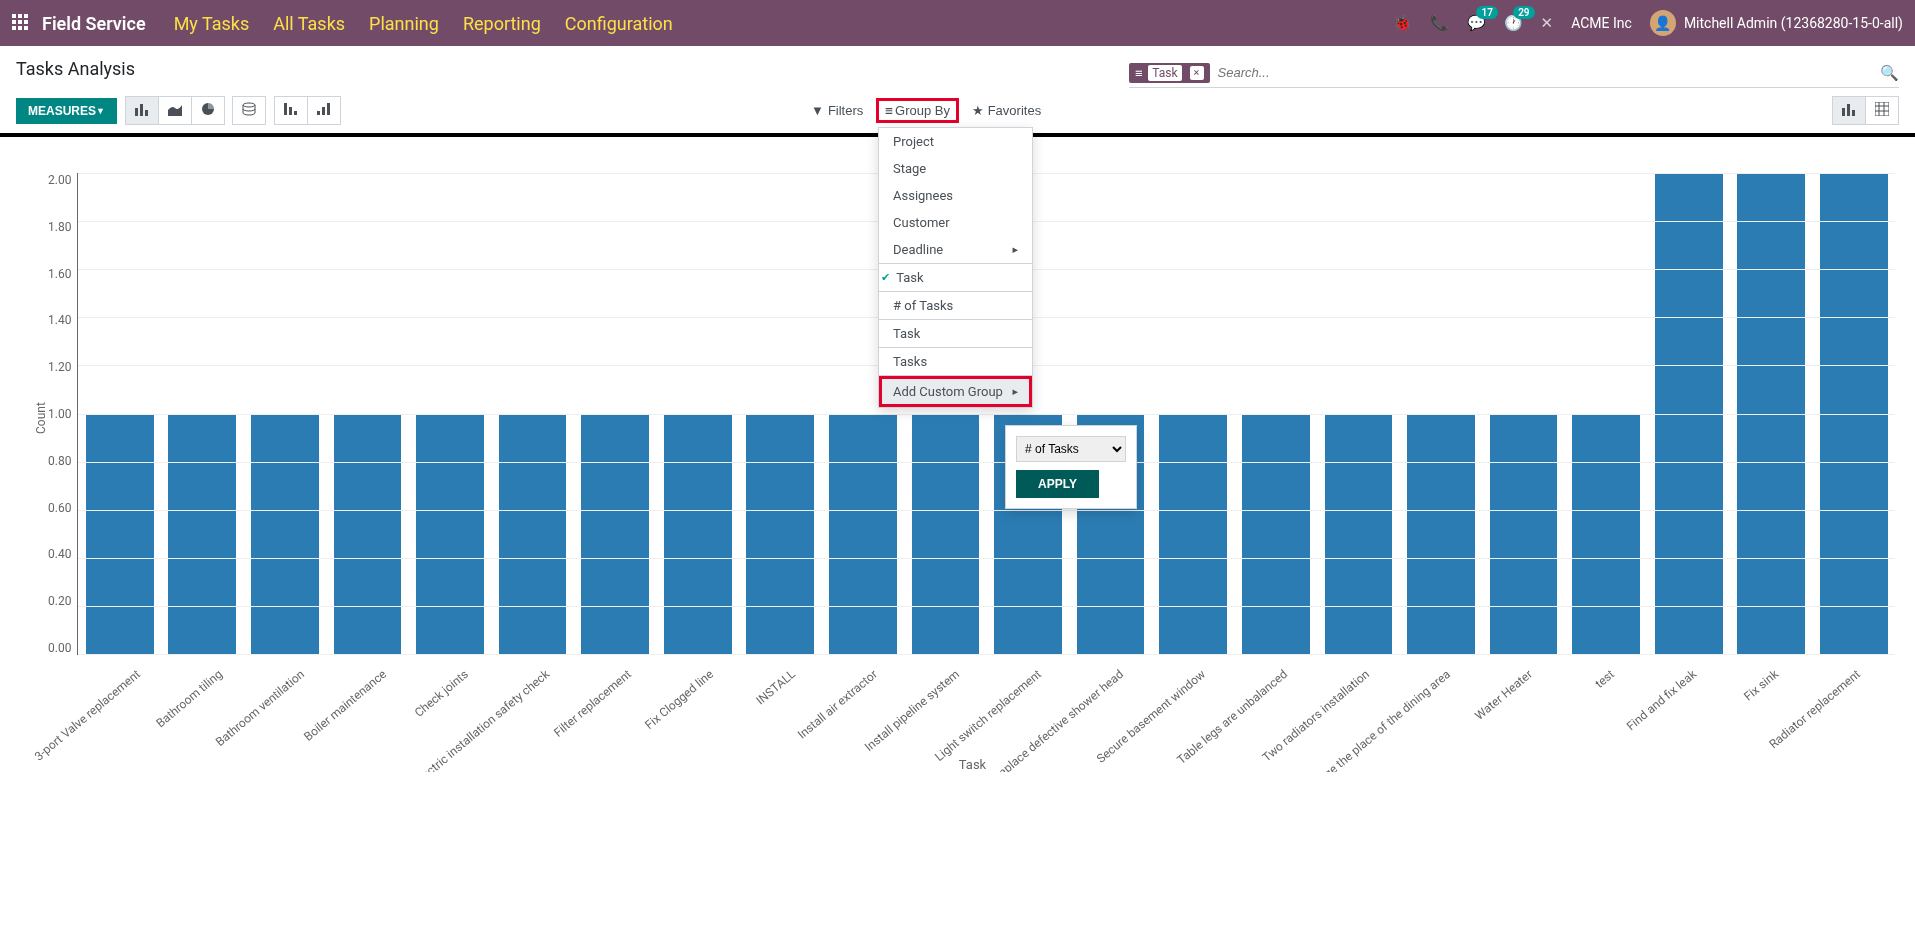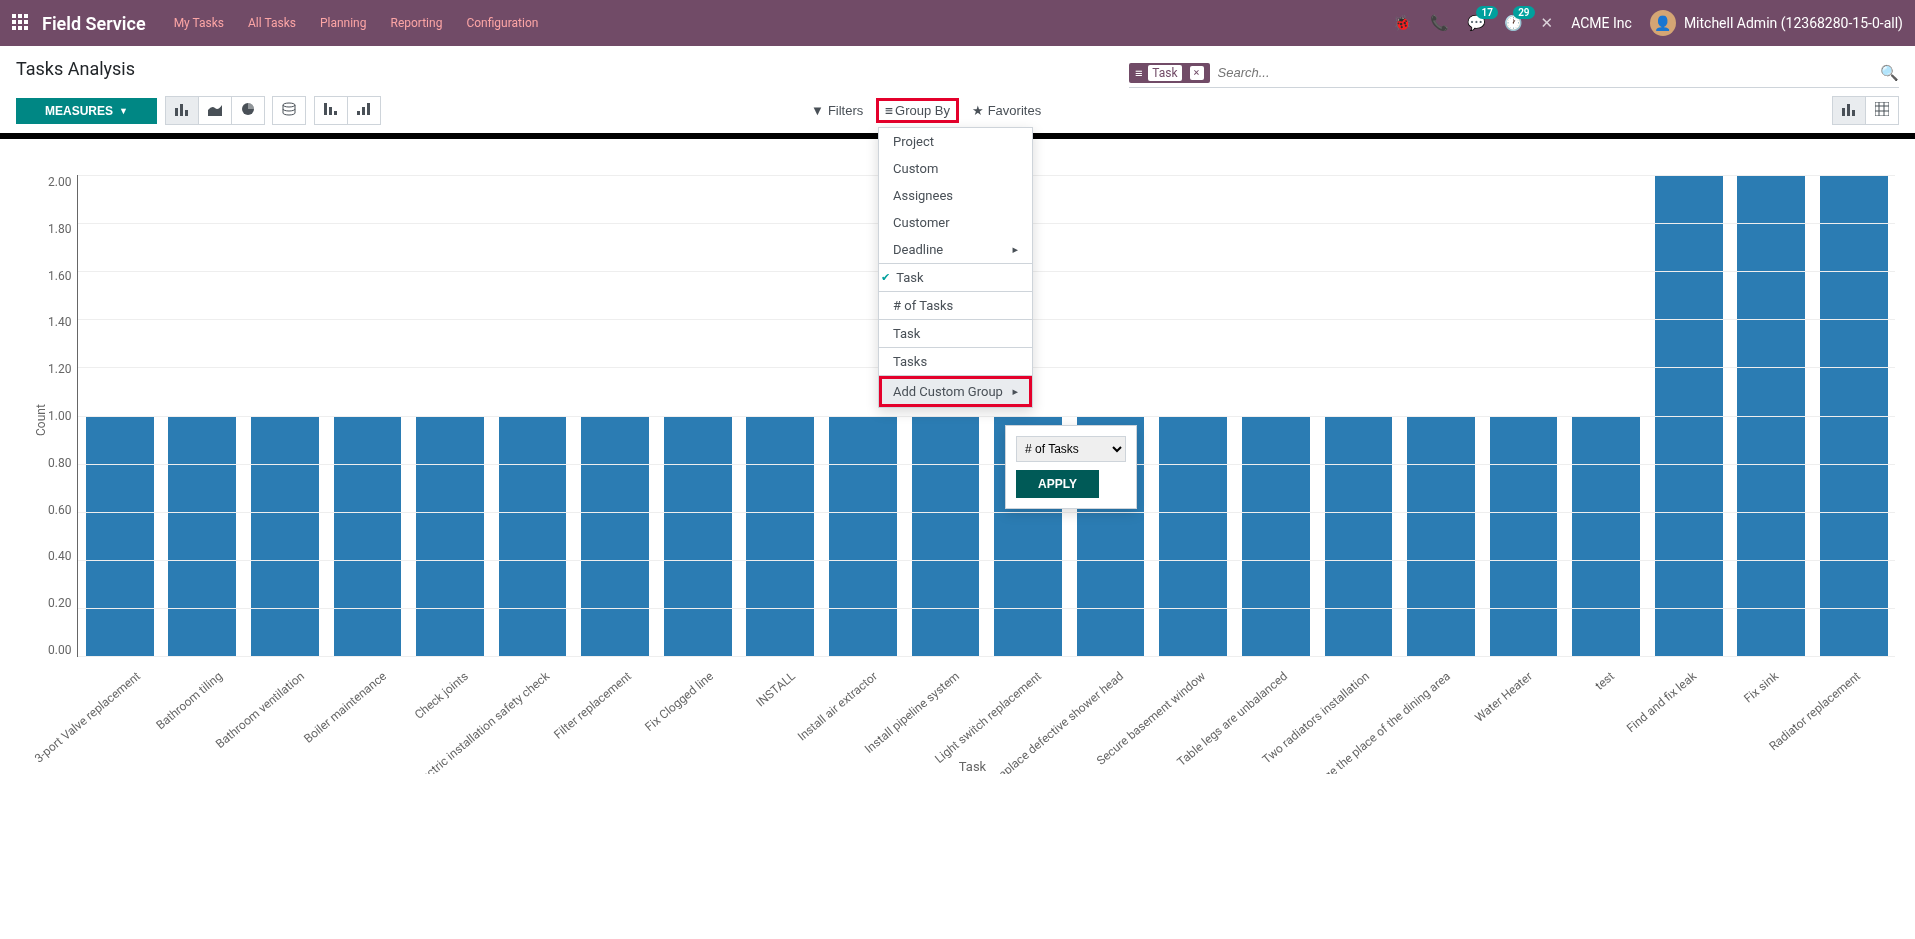--- a/index.html
+++ b/index.html
@@ -3,42 +3,42 @@
 <meta charset="utf-8">
 <style>
 * { box-sizing: border-box; margin: 0; padding: 0; }
 body { font-family: -apple-system, BlinkMacSystemFont, "Segoe UI", Roboto, sans-serif; font-size: 13px; color: #495057; background: #fff; overflow-x: hidden; }
 
 
 .navbar { background: #714B67; height: 46px; display: flex; align-items: center; padding: 0 12px; color: #fff; }
 .nav-apps { font-size: 18px; margin-right: 14px; cursor: pointer; }
 .nav-brand { font-size: 18px; font-weight: 600; margin-right: 28px; }
 .nav-items { display: flex; gap: 24px; flex: 1; }
-.nav-item { color: #fca5a5; cursor: pointer; font-size: 12px; }
+.nav-item { color: #fde047; cursor: pointer; font-size: 18px; }
 .nav-right { display: flex; align-items: center; gap: 18px; }
 .nav-icon { cursor: pointer; font-size: 15px; position: relative; color: #dcd3da; }
 .badge { position: absolute; top: -8px; right: -12px; background: #00a09d; color: #fff; border-radius: 10px; font-size: 10px; padding: 1px 5px; font-weight: 600; }
 .nav-company { cursor: pointer; font-size: 14px; }
 .nav-user { display: flex; align-items: center; gap: 8px; cursor: pointer; font-size: 14px; }
 .avatar { width: 26px; height: 26px; border-radius: 50%; background: #d4a574; display: flex; align-items: center; justify-content: center; font-size: 14px; }
 
 
-.control-panel { padding: 12px 16px 0; border-bottom: 6px solid #000000; }
+.control-panel { padding: 12px 16px 0; border-bottom: 4px solid #000000; }
 .cp-top { display: flex; justify-content: space-between; margin-bottom: 8px; }
 .page-title { font-size: 18px; font-weight: 400; color: #212529; }
 .search-wrap { flex: 1; max-width: 770px; display: flex; align-items: center; border-bottom: 1px solid #ced4da; height: 30px; }
 .facet { background: #714B67; color: #fff; padding: 2px 6px; display: flex; align-items: center; gap: 6px; font-size: 12px; border-radius: 2px; }
 .facet-close { cursor: pointer; background: #fff; color: #714B67; width: 14px; height: 14px; display: flex; align-items: center; justify-content: center; border-radius: 2px; font-size: 11px; margin-left: 2px; }
 .facet-tag { background: #fff; color: #714B67; padding: 1px 4px; margin-left: 2px; border-radius: 2px; }
 .search-input { border: none; outline: none; flex: 1; padding: 4px 8px; font-size: 13px; font-style: italic; }
 .search-btn { background: none; border: none; cursor: pointer; color: #495057; font-size: 15px; }
 
 .cp-bottom { display: flex; justify-content: space-between; align-items: center; padding-bottom: 8px; position: relative; }
 .cp-left { display: flex; align-items: center; gap: 8px; }
-.measures-btn { background: #008784; color: #fff; border: none; padding: 6px 29px; font-size: 12px; font-weight: 600; cursor: pointer; display: flex; align-items: center; gap: 6px; }
+.measures-btn { background: #008784; color: #fff; border: none; padding: 6px 12px; font-size: 12px; font-weight: 600; cursor: pointer; display: flex; align-items: center; }
 .btn-group { display: flex; gap: 0; }
 .icon-btn { background: #fff; border: 1px solid #ced4da; padding: 5px 9px; cursor: pointer; color: #495057; font-size: 14px; }
 .icon-btn.active { background: #e9ecef; }
 .icon-btn:not(:first-child) { margin-left: -1px; }
 
 .search-options { display: flex; gap: 4px; position: absolute; left: 786px; }
 .opt-btn { background: #fff; border: none; padding: 5px 9px; cursor: pointer; color: #495057; font-size: 13px; display: flex; align-items: center; gap: 4px; }
 .opt-btn.hl { border: 3px solid #e4002b; padding: 2px 6px; }
 
 .view-switch { display: flex; gap: 0; }
@@ -207,21 +207,21 @@
             <line x1="4" y1="0" x2="4" y2="14"></line>
             <line x1="9" y1="0" x2="9" y2="14"></line>
           </svg>
       </button>
     </div>
   </div>
 </div>
 
 <div class="dropdown">
   <div class="dd-item">Project</div>
-  <div class="dd-item">Custom</div>
+  <div class="dd-item">Stage</div>
   <div class="dd-item">Assignees</div>
   <div class="dd-item">Customer</div>
   <div class="dd-item submenu">Deadline</div>
   <div class="dd-sep"></div>
   <div class="dd-item checked">Task</div>
   <div class="dd-sep"></div>
   <div class="dd-item"># of Tasks</div>
   <div class="dd-sep"></div>
   <div class="dd-item">Task</div>
   <div class="dd-sep"></div>

